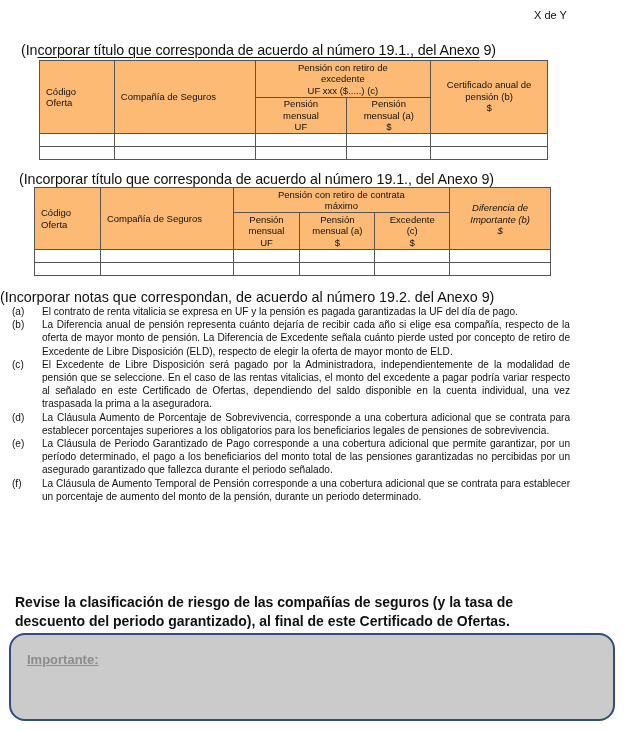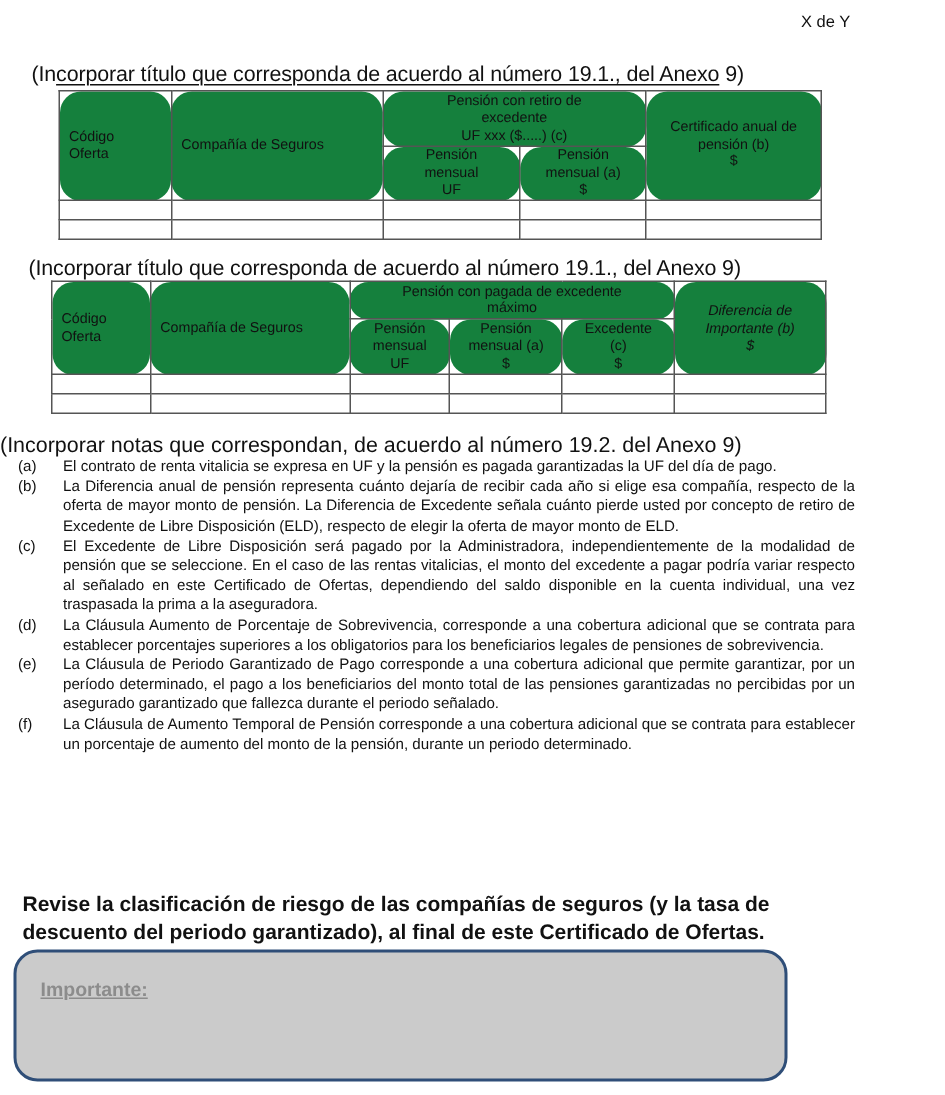--- a/index.html
+++ b/index.html
@@ -3,32 +3,32 @@
 <meta charset="utf-8">
 <style>
   html, body { margin:0; padding:0; background:#ffffff; }
   body { width:630px; height:730px; position:relative; overflow:hidden;
          font-family:"Liberation Sans", sans-serif; color:#111; }
   .page-num { position:absolute; top:9px; left:534px; font-size:11px; }
   .title { position:absolute; font-size:14.3px; white-space:nowrap; letter-spacing:-0.1px; }
   .title-u { text-decoration:underline; text-underline-offset:2px; text-decoration-thickness:1px; }
   table.offer { position:absolute; border-collapse:collapse; font-size:9.5px; }
   table.offer td { border:1px solid #555; text-align:center; padding:0 2px; line-height:11.5px; }
-  table.offer td.h { background:#15803d; vertical-align:middle;border-radius:14px; }
+  table.offer td.h { background:#fdba74; vertical-align:middle; }
   table.offer td.left { text-align:left; padding-left:6px; }
   table.offer tr.empty td { height:12px; background:#fff; }
   .b { font-weight:normal; }
 
   .notes-title { position:absolute; top:289px; left:0px; font-size:14.3px; white-space:nowrap; }
   .notes { position:absolute; top:305px; left:12px; width:558px; font-size:10.1px; line-height:13.2px; }
   .note { display:flex; }
   .note .lbl { width:30px; flex:none; }
   .note .txt { flex:1; text-align:justify; }
   .warn { position:absolute; top:593px; left:15px; width:560px; font-size:14px; font-weight:bold; line-height:19px; }
-  .important { position:absolute; top:633px; left:9px; width:516px; height:88px; background:#cbcbcb;
+  .important { position:absolute; top:633px; left:9px; width:606px; height:88px; background:#cbcbcb;
                border:2px solid #2f4e78; border-radius:16px; box-sizing:border-box; color:#8c8c8c; }
   .important .hd { position:absolute; top:17px; left:16px; font-size:13px; font-weight:bold; text-decoration:underline; }
   .important .bd { position:absolute; top:45px; left:16px; font-size:13px; }
 </style>
 </head>
 <body>
 
 <div class="page-num">X de Y</div>
 
 <div class="title" style="top:42px; left:21px;"><span>(In</span><span class="title-u">corporar título que corresponda de acuerdo al número 19.1., del Anexo</span><span> 9)</span></div>
@@ -77,21 +77,21 @@
       <col style="width:133px">
       <col style="width:67px">
       <col style="width:75px">
       <col style="width:75px">
       <col style="width:101px">
     </colgroup>
   <tbody>
       <tr style="height:25px;">
     <td class="h left" rowspan="2"><span>Código</span><br><span>Oferta</span></td>
     <td class="h left" rowspan="2">Compañía de Seguros</td>
-    <td class="h" colspan="3"><span>Pensión con pagada de excedente</span><br><span>máximo</span></td>
+    <td class="h" colspan="3"><span>Pensión con retiro de contrata</span><br><span>máximo</span></td>
     <td class="h" rowspan="2" style="vertical-align:top; padding-top:14px;font-style:italic;"><span>Diferencia de</span><br><span>Importante (b)</span><br><span>$</span></td>
   </tr>
   <tr style="height:37px;">
     <td class="h"><span>Pensión</span><br><span class="b">mensual</span><br><span>UF</span></td>
     <td class="h"><span>Pensión</span><br><span class="b">mensual</span><span> (a)</span><br><span>$</span></td>
     <td class="h"><span>Excedente</span><br><span>(c)</span><br><span>$</span></td>
   </tr>
   <tr class="empty">
         <td></td>
         <td></td>

